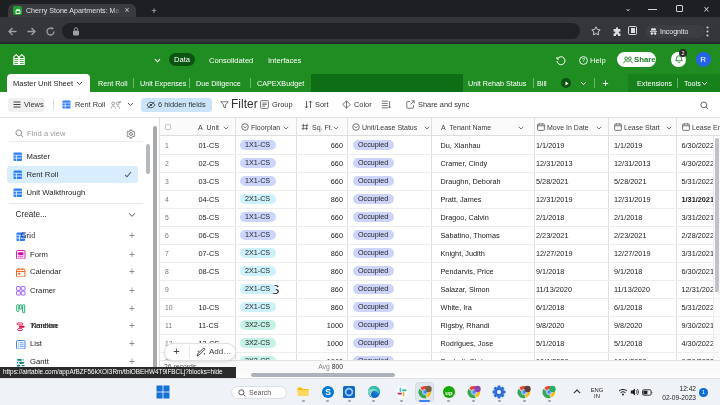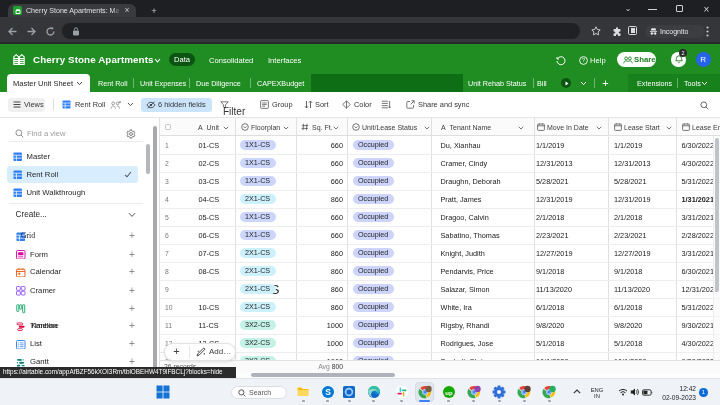--- a/index.html
+++ b/index.html
@@ -66,21 +66,20 @@
       <circle cx="1.5" cy="5.5" r="1.1" fill="#c7cacd"></circle>
       <circle cx="1.5" cy="9.5" r="1.1" fill="#c7cacd"></circle>
     </svg>
 
 <div class="ab" style="left:0;top:43.7px;width:720px;height:48px;background:#1f8d22;"></div>
 
 <svg class="ab" style="left:12.5px;top:53px;" width="12" height="12" viewBox="0 0 12 12">
       <path d="M0.8 11.4V3.9L3.2 1.6 5.6 3.9v7.5z M6.4 11.4V3.9L8.8 1.6 11.2 3.9v7.5z" fill="none" stroke="#fff" stroke-width="1.1" stroke-linejoin="round"></path>
       <path d="M1 5.6h10M1 7.5h10M1 9.4h10" stroke="#fff" stroke-width="1.1"></path>
     </svg>
-<div class="ab" style="left:33px;top:54px;height:12px;font-size:9.8px;line-height:12px;font-weight:bold;color:#fff;letter-spacing:0.1px;">Cherry Stone Apartments</div>
 <svg class="ab" style="left:154px;top:58px;" width="7" height="5" viewBox="0 0 7 5">
       <path d="M1 1 3.5 3.8 6 1" stroke="#fff" stroke-width="1.1" fill="none"></path>
     </svg>
 <div class="ab" style="left:169px;top:53.3px;width:26px;height:13px;background:#0c5412;border-radius:7px;color:#fff;font-size:7.6px;line-height:13px;text-align:center;">Data</div>
 <div class="ab" style="left:209px;top:56px;height:9px;font-size:7.6px;line-height:9px;color:#fff;">Consolidated</div>
 <div class="ab" style="left:268px;top:56px;height:9px;font-size:7.6px;line-height:9px;color:#fff;">Interfaces</div>
 <svg class="ab" style="left:556px;top:55.5px;" width="10" height="10" viewBox="0 0 10 10">
       <path d="M1.6 2.6 A4 4 0 1 1 1 5" stroke="#fff" stroke-width="1" fill="none"></path>
       <path d="M1 1v2h2" stroke="#fff" stroke-width="1" fill="none"></path>
     </svg>
@@ -164,21 +163,21 @@
 <div class="ab" style="left:141px;top:97.5px;width:71px;height:14px;background:#cbe4fb;border-radius:3px;"></div>
 <svg class="ab" style="left:146px;top:100.5px;" width="10" height="8" viewBox="0 0 10 8">
       <path d="M1 4c1-1.8 2.4-2.7 4-2.7S8 2.2 9 4C8 5.8 6.6 6.7 5 6.7S2 5.8 1 4z" fill="none" stroke="#333" stroke-width="0.8"></path>
       <circle cx="5" cy="4" r="1.1" fill="#333"></circle>
       <path d="M1.5 7 8.5 1" stroke="#333" stroke-width="0.8"></path>
     </svg>
 <div class="ab" style="left:158px;top:100px;height:9px;font-size:7.4px;line-height:9px;color:#333;">6 hidden fields</div>
 <svg class="ab" style="left:220px;top:100.5px;" width="9" height="8" viewBox="0 0 9 8">
       <path d="M0.8 0.8h7.4L5.4 4v3L3.6 6V4z" fill="none" stroke="#555" stroke-width="0.8"></path>
     </svg>
-<div class="ab" style="left:223px;top:100px;height:9px;font-size:10px;line-height:9px;color:#333;margin-top:7px;">Filter</div>
+<div class="ab" style="left:231px;top:100px;height:9px;font-size:12px;line-height:9px;color:#333;">Filter</div>
 <svg class="ab" style="left:260px;top:100px;" width="9" height="9" viewBox="0 0 9 9">
       <rect x="0.6" y="0.6" width="7.8" height="7.8" rx="1" fill="none" stroke="#555" stroke-width="0.8"></rect>
       <path d="M2.2 3h4.6M2.2 4.6h4.6M2.2 6.2h3" stroke="#555" stroke-width="0.8"></path>
     </svg>
 <div class="ab" style="left:272px;top:100px;height:9px;font-size:7.4px;line-height:9px;color:#333;">Group</div>
 <svg class="ab" style="left:304px;top:100px;" width="9" height="9" viewBox="0 0 9 9">
       <path d="M2.5 1v7M2.5 8 1 6.3M2.5 8 4 6.3M6.5 8V1M6.5 1 5 2.7M6.5 1 8 2.7" stroke="#555" stroke-width="0.9" fill="none"></path>
     </svg>
 <div class="ab" style="left:315px;top:100px;height:9px;font-size:7.4px;line-height:9px;color:#333;">Sort</div>
 <svg class="ab" style="left:342px;top:100px;" width="9" height="9" viewBox="0 0 9 9">

